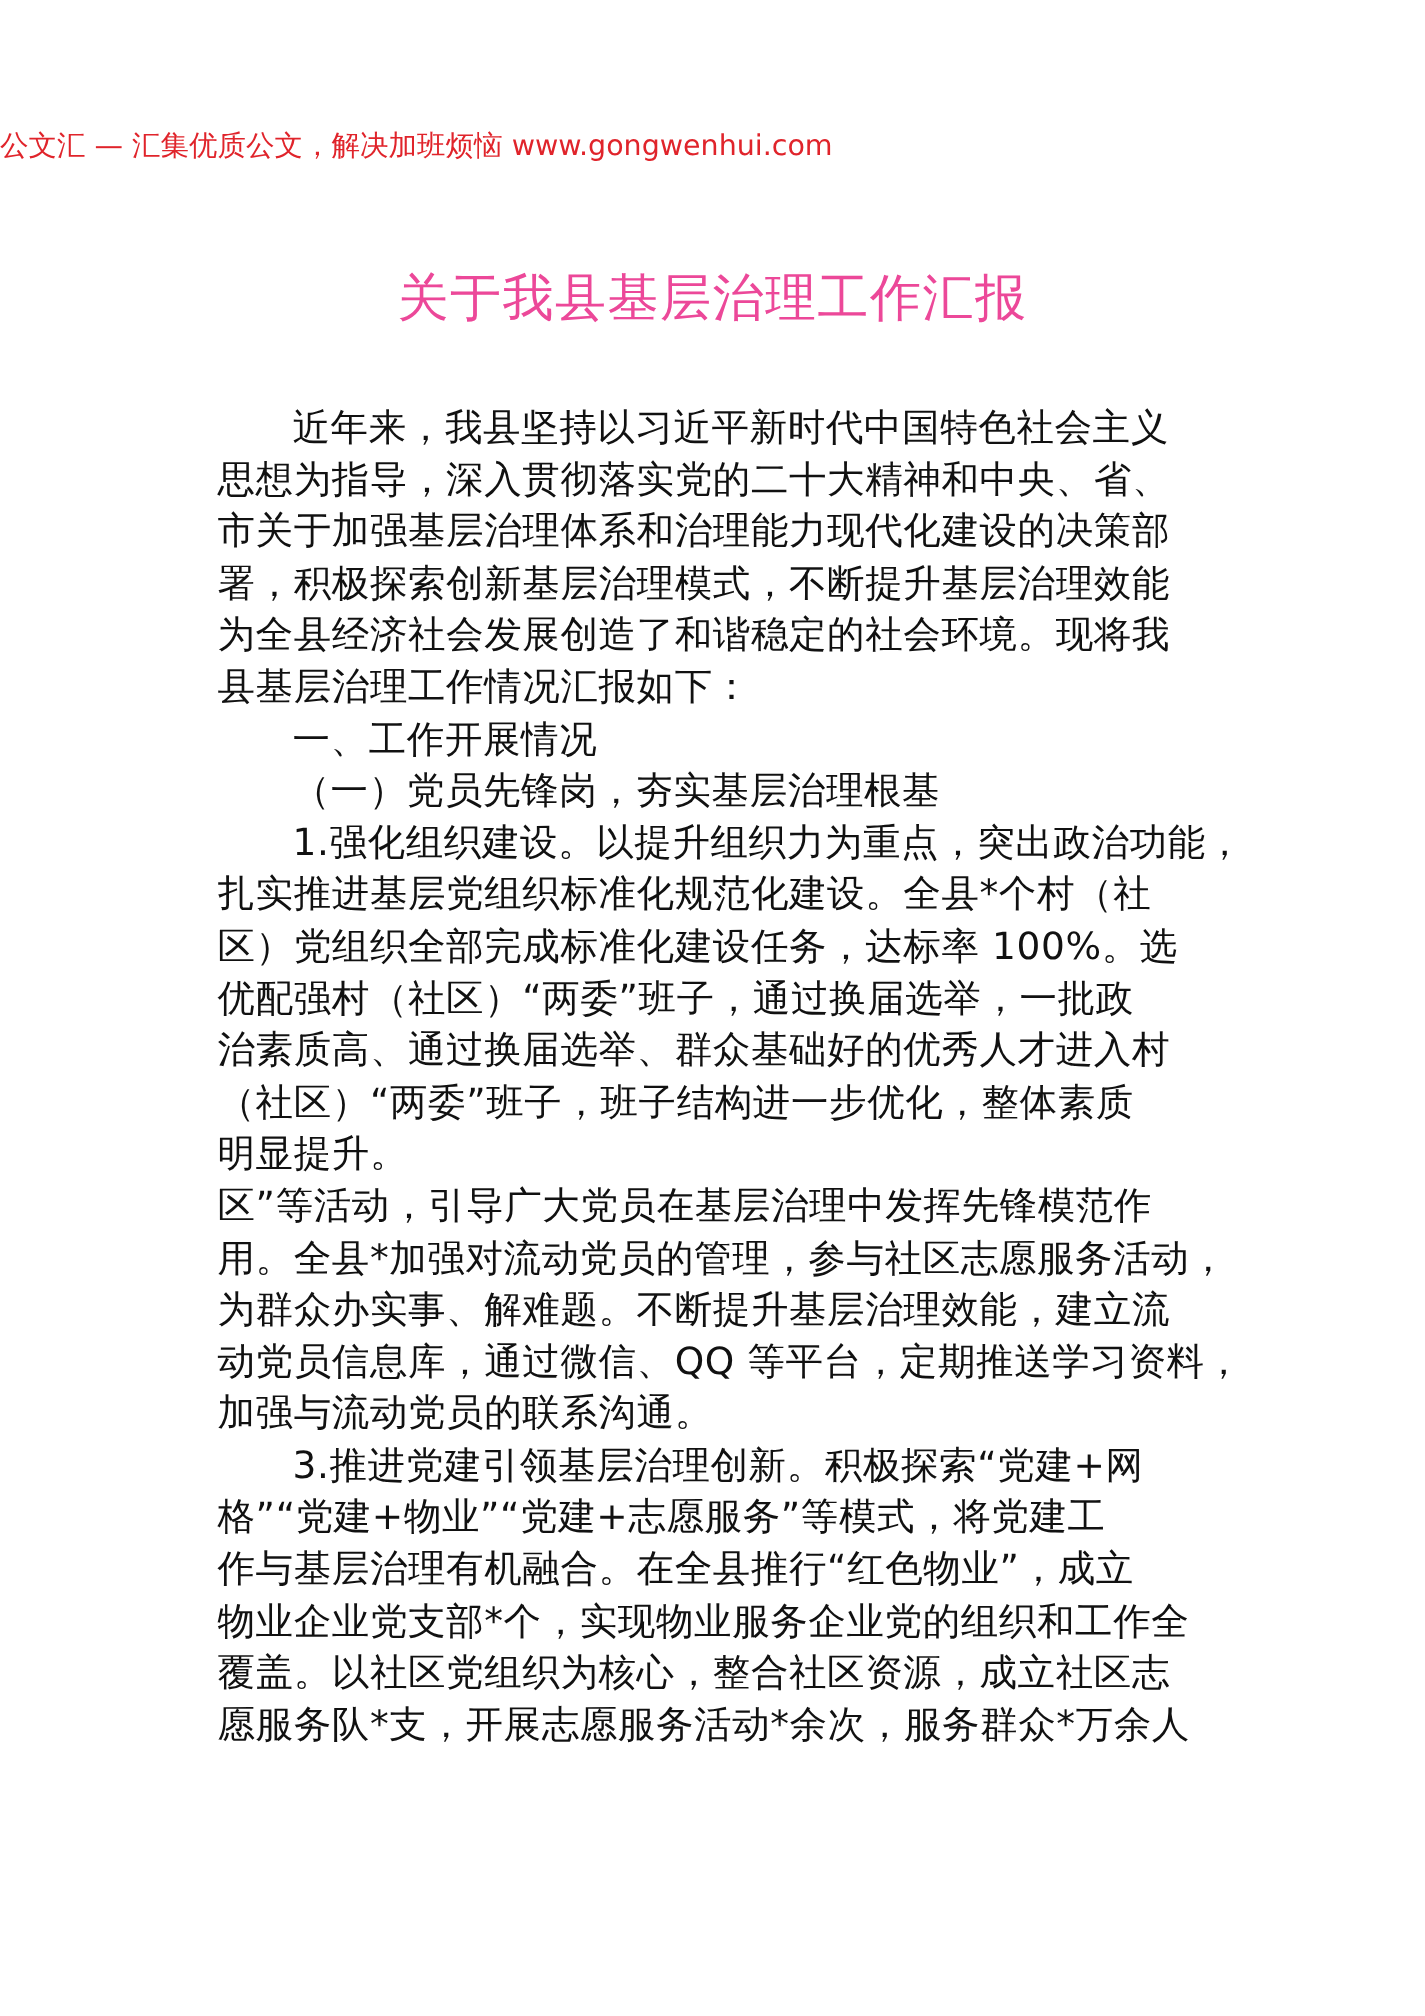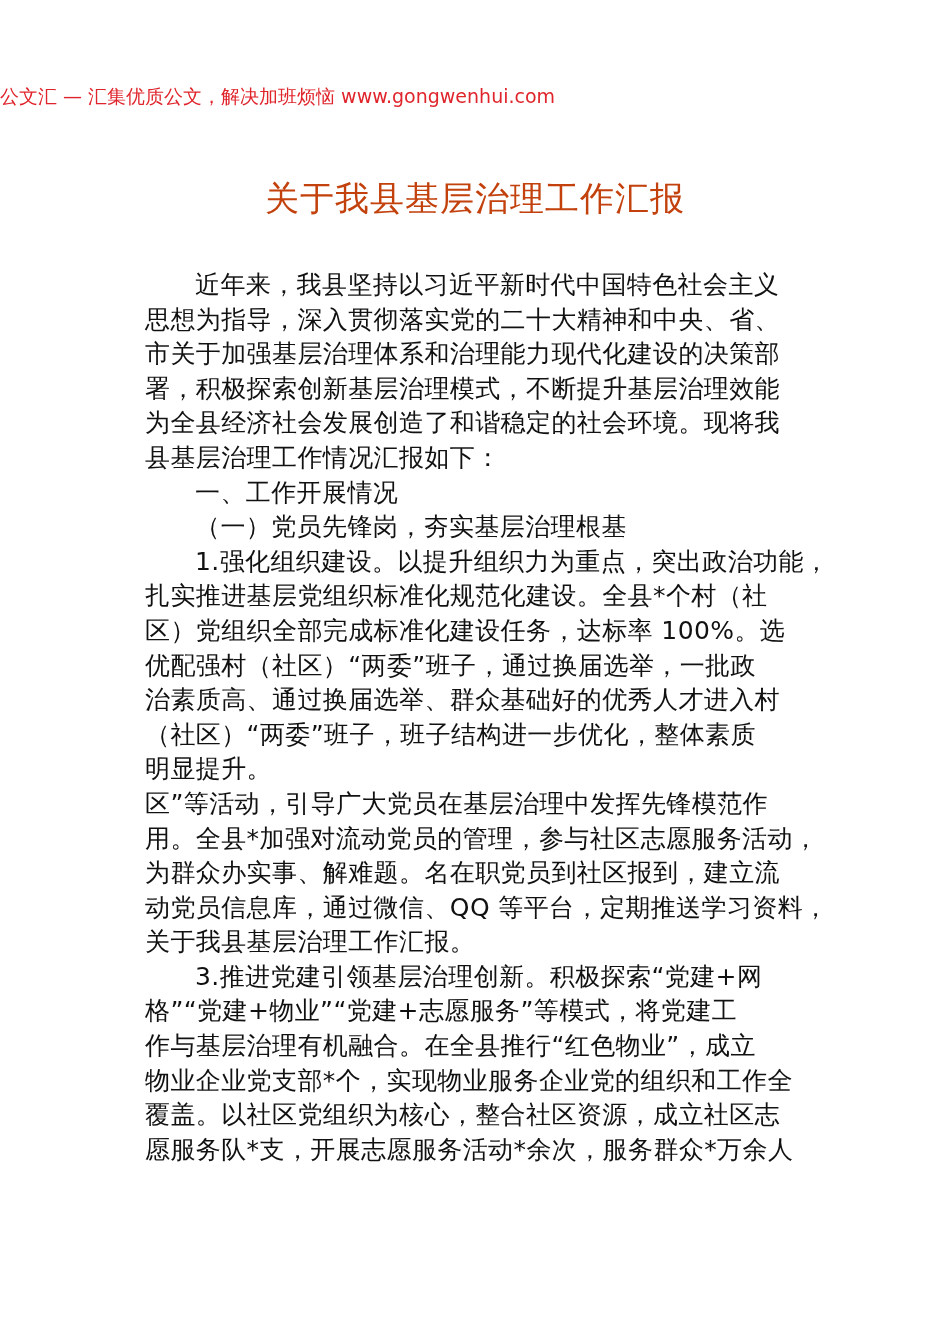--- a/index.html
+++ b/index.html
@@ -26,21 +26,21 @@
       letter-spacing: 0px;
       white-space: nowrap;
     }
     .doc-title {
       position: absolute;
       top: 176px;
       left: 0;
       width: 950px;
       text-align: center;
       font-size: 34px;
-      color: #c2410c;
+      color: #ec4899;
       letter-spacing: 1px;
       white-space: nowrap;
     }
     .doc-body {
       position: absolute;
       top: 268px;
       left: 145px;
       width: 690px;
     }
     .line {
@@ -70,22 +70,22 @@
   <div class="line indent">（一）党员先锋岗，夯实基层治理根基</div>
   <div class="line indent">1.强化组织建设。以提升组织力为重点，突出政治功能，</div>
   <div class="line">扎实推进基层党组织标准化规范化建设。全县*个村（社</div>
   <div class="line">区）党组织全部完成标准化建设任务，达标率 100%。选</div>
   <div class="line">优配强村（社区）“两委”班子，通过换届选举，一批政</div>
   <div class="line">治素质高、通过换届选举、群众基础好的优秀人才进入村</div>
   <div class="line">（社区）“两委”班子，班子结构进一步优化，整体素质</div>
   <div class="line">明显提升。</div>
   <div class="line">区”等活动，引导广大党员在基层治理中发挥先锋模范作</div>
   <div class="line">用。全县*加强对流动党员的管理，参与社区志愿服务活动，</div>
-  <div class="line">为群众办实事、解难题。名在职党员到社区报到，建立流</div>
+  <div class="line">为群众办实事、解难题。不断提升基层治理效能，建立流</div>
   <div class="line">动党员信息库，通过微信、QQ 等平台，定期推送学习资料，</div>
-  <div class="line">关于我县基层治理工作汇报。</div>
+  <div class="line">加强与流动党员的联系沟通。</div>
   <div class="line indent">3.推进党建引领基层治理创新。积极探索“党建+网</div>
   <div class="line">格”“党建+物业”“党建+志愿服务”等模式，将党建工</div>
   <div class="line">作与基层治理有机融合。在全县推行“红色物业”，成立</div>
   <div class="line">物业企业党支部*个，实现物业服务企业党的组织和工作全</div>
   <div class="line">覆盖。以社区党组织为核心，整合社区资源，成立社区志</div>
   <div class="line">愿服务队*支，开展志愿服务活动*余次，服务群众*万余人</div>
 </div>
 
 </body></html>

